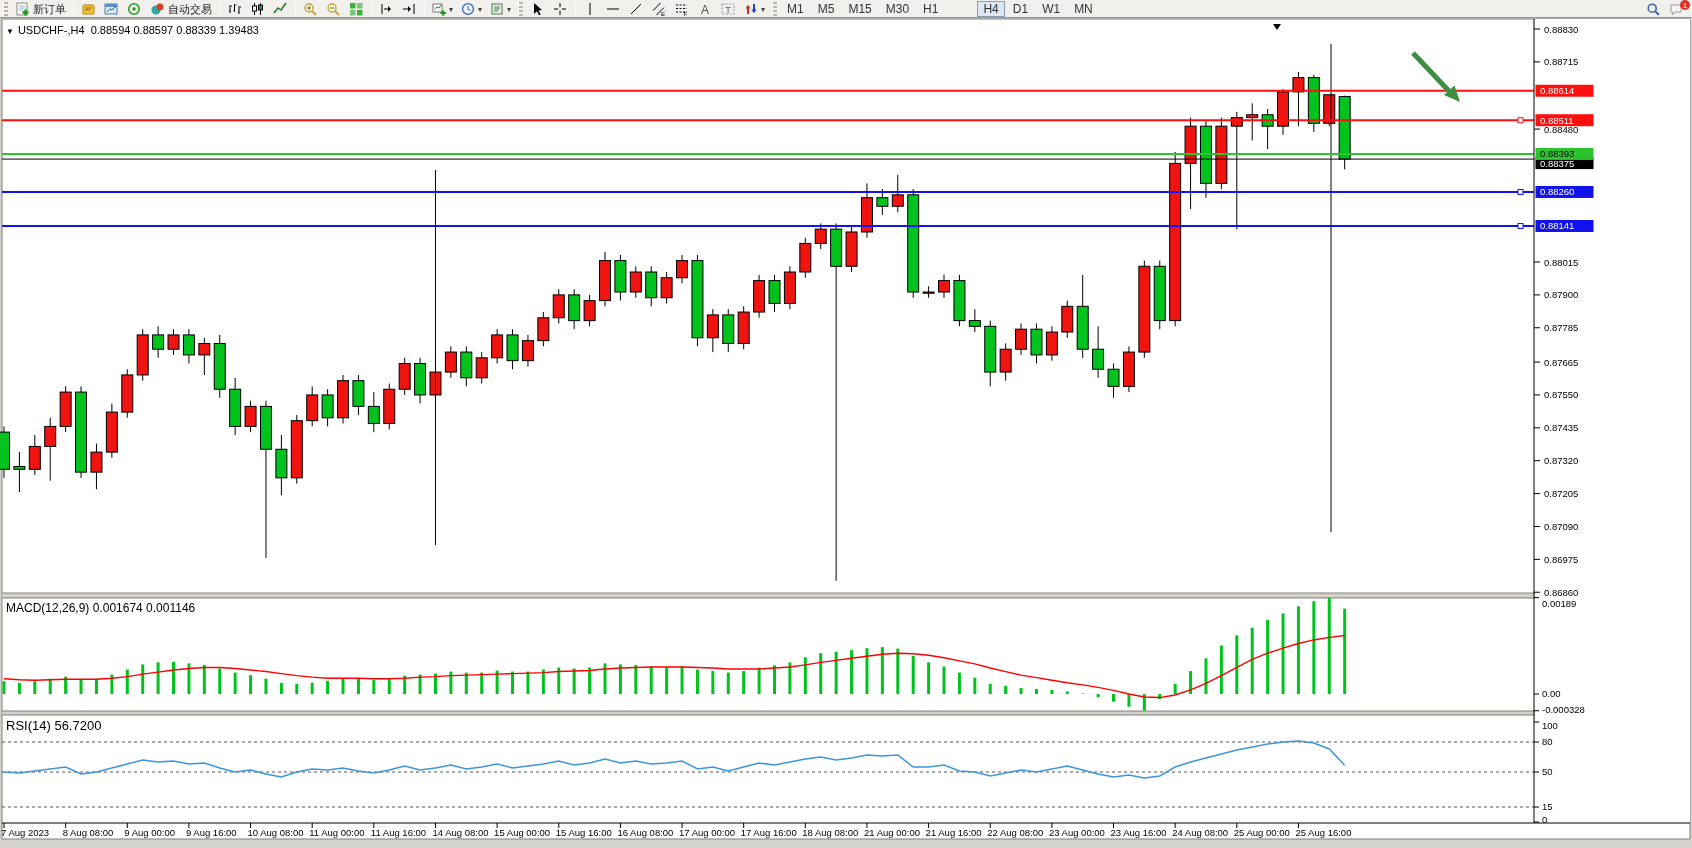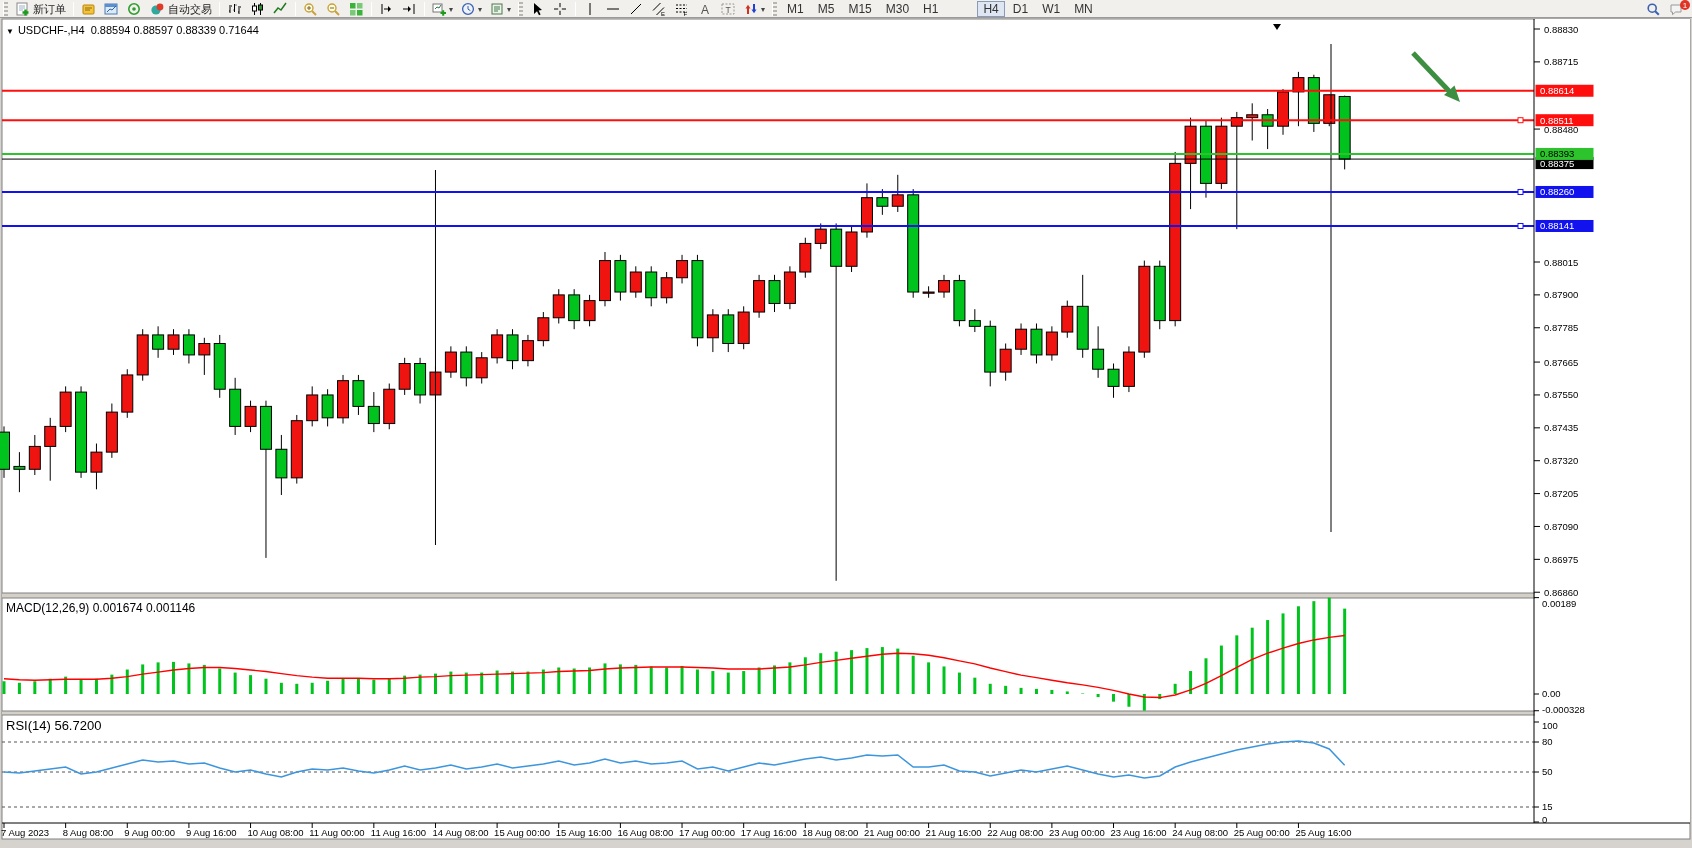--- a/index.html
+++ b/index.html
@@ -651,16 +651,16 @@
         </div>
         <div class="tb-btn badge">
           <svg width="15" height="15">
             <path d="M2 3h10v7H6.5l-3 2.6V10H2z" fill="#f3f3f3" stroke="#999"></path>
           </svg>
           <span class="bubble">1</span>
         </div>
       </div>
   </div>
 
-  <div class="flabel" id="symbol-line"><span class="tri">▼</span><span>USDCHF-,H4  0.88594 0.88597 0.88339 0.71644</span></div>
+  <div class="flabel" id="symbol-line"><span class="tri">▼</span><span>USDCHF-,H4  0.88594 0.88597 0.88339 1.39483</span></div>
   <div class="flabel" id="macd-line">MACD(12,26,9) 0.001674 0.001146</div>
   <div class="flabel" id="rsi-line">RSI(14) 56.7200</div>
 </div>
 
 </body></html>

